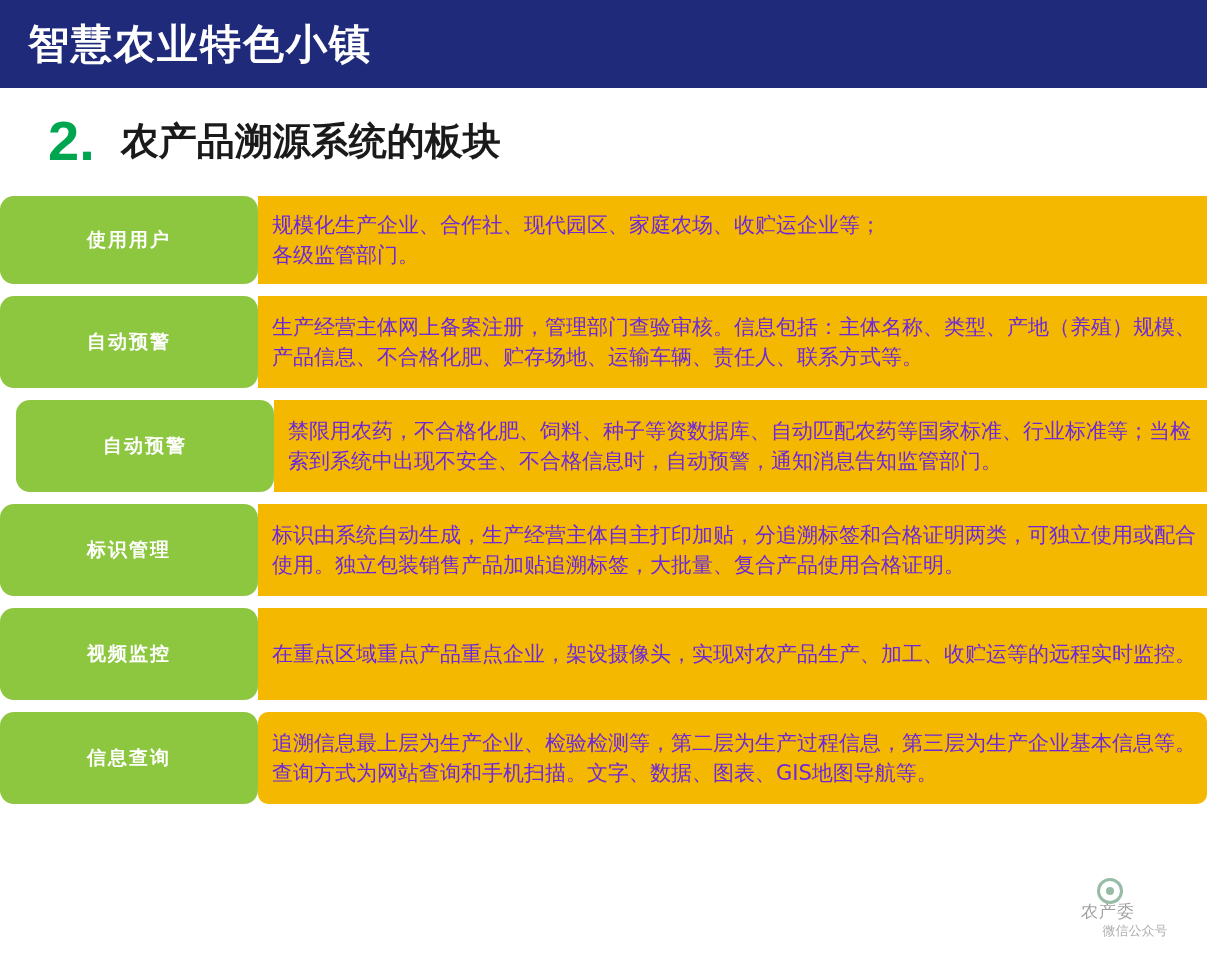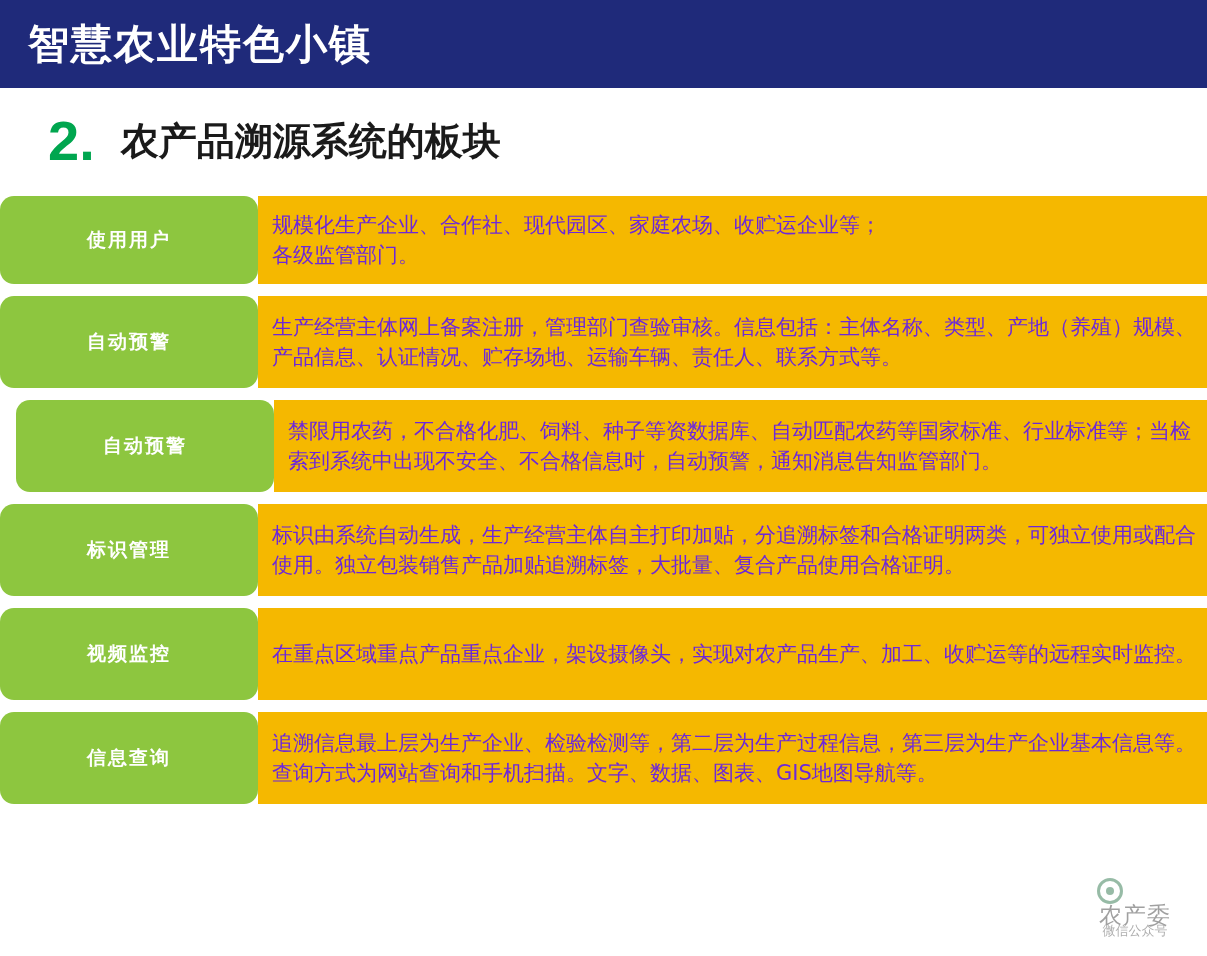--- a/index.html
+++ b/index.html
@@ -119,21 +119,21 @@
   .row.r5 { height: 92px; }
   .row.r6 { height: 92px; }
   .row.r7 { height: 92px; }
 
   .row.r1 .row-body { background: #f5b800; }
   .row.r2 .row-body { background: #f5b800; }
   .row.r3 .row-body { background: #f5b800; }
   .row.r4 .row-body { background: #f5b800; }
   .row.r5 .row-body { background: #f5b800; }
   .row.r6 .row-body { background: #f5b800; }
-  .row.r7 .row-body { background: #f5b800; }
+  .row.r7 .row-body { background: #f5b800; border-radius: 10px; }
 
   
   .watermark {
     position: absolute;
     right: 18px;
     bottom: 8px;
     width: 108px;
     height: 72px;
     opacity: 0.45;
     pointer-events: none;
@@ -156,22 +156,21 @@
     width: 8px;
     height: 8px;
     border-radius: 50%;
     background: #1a6b3c;
   }
   .wm-text {
     position: absolute;
     left: 0;
     top: 24px;
     width: 108px;
-    text-align: center;
-    font-size: 23px;
+    font-size: 17px;
     color: #2e2e2e;
     font-family: Liberation Serif, serif;
     letter-spacing: 1px;
   }
   .wm-text2 {
     position: absolute;
     left: 0;
     top: 46px;
     width: 108px;
     text-align: center;
@@ -200,21 +199,21 @@
       <div class="row-label">使用用户</div>
       <div class="row-body">
         <div class="txt">规模化生产企业、合作社、现代园区、家庭农场、收贮运企业等；
 各级监管部门。</div>
       </div>
     </div>
 
     <div class="row r2">
       <div class="row-label">自动预警</div>
       <div class="row-body">
-        <div class="txt">生产经营主体网上备案注册，管理部门查验审核。信息包括：主体名称、类型、产地（养殖）规模、产品信息、认证情况、贮存场地、运输车辆、责任人、联系方式等。</div>
+        <div class="txt">生产经营主体网上备案注册，管理部门查验审核。信息包括：主体名称、类型、产地（养殖）规模、产品信息、不合格化肥、贮存场地、运输车辆、责任人、联系方式等。</div>
       </div>
     </div>
 
 
     <div class="row r4">
       <div class="row-label">自动预警</div>
       <div class="row-body">
         <div class="txt">禁限用农药，不合格化肥、饲料、种子等资数据库、自动匹配农药等国家标准、行业标准等；当检索到系统中出现不安全、不合格信息时，自动预警，通知消息告知监管部门。</div>
       </div>
     </div>

